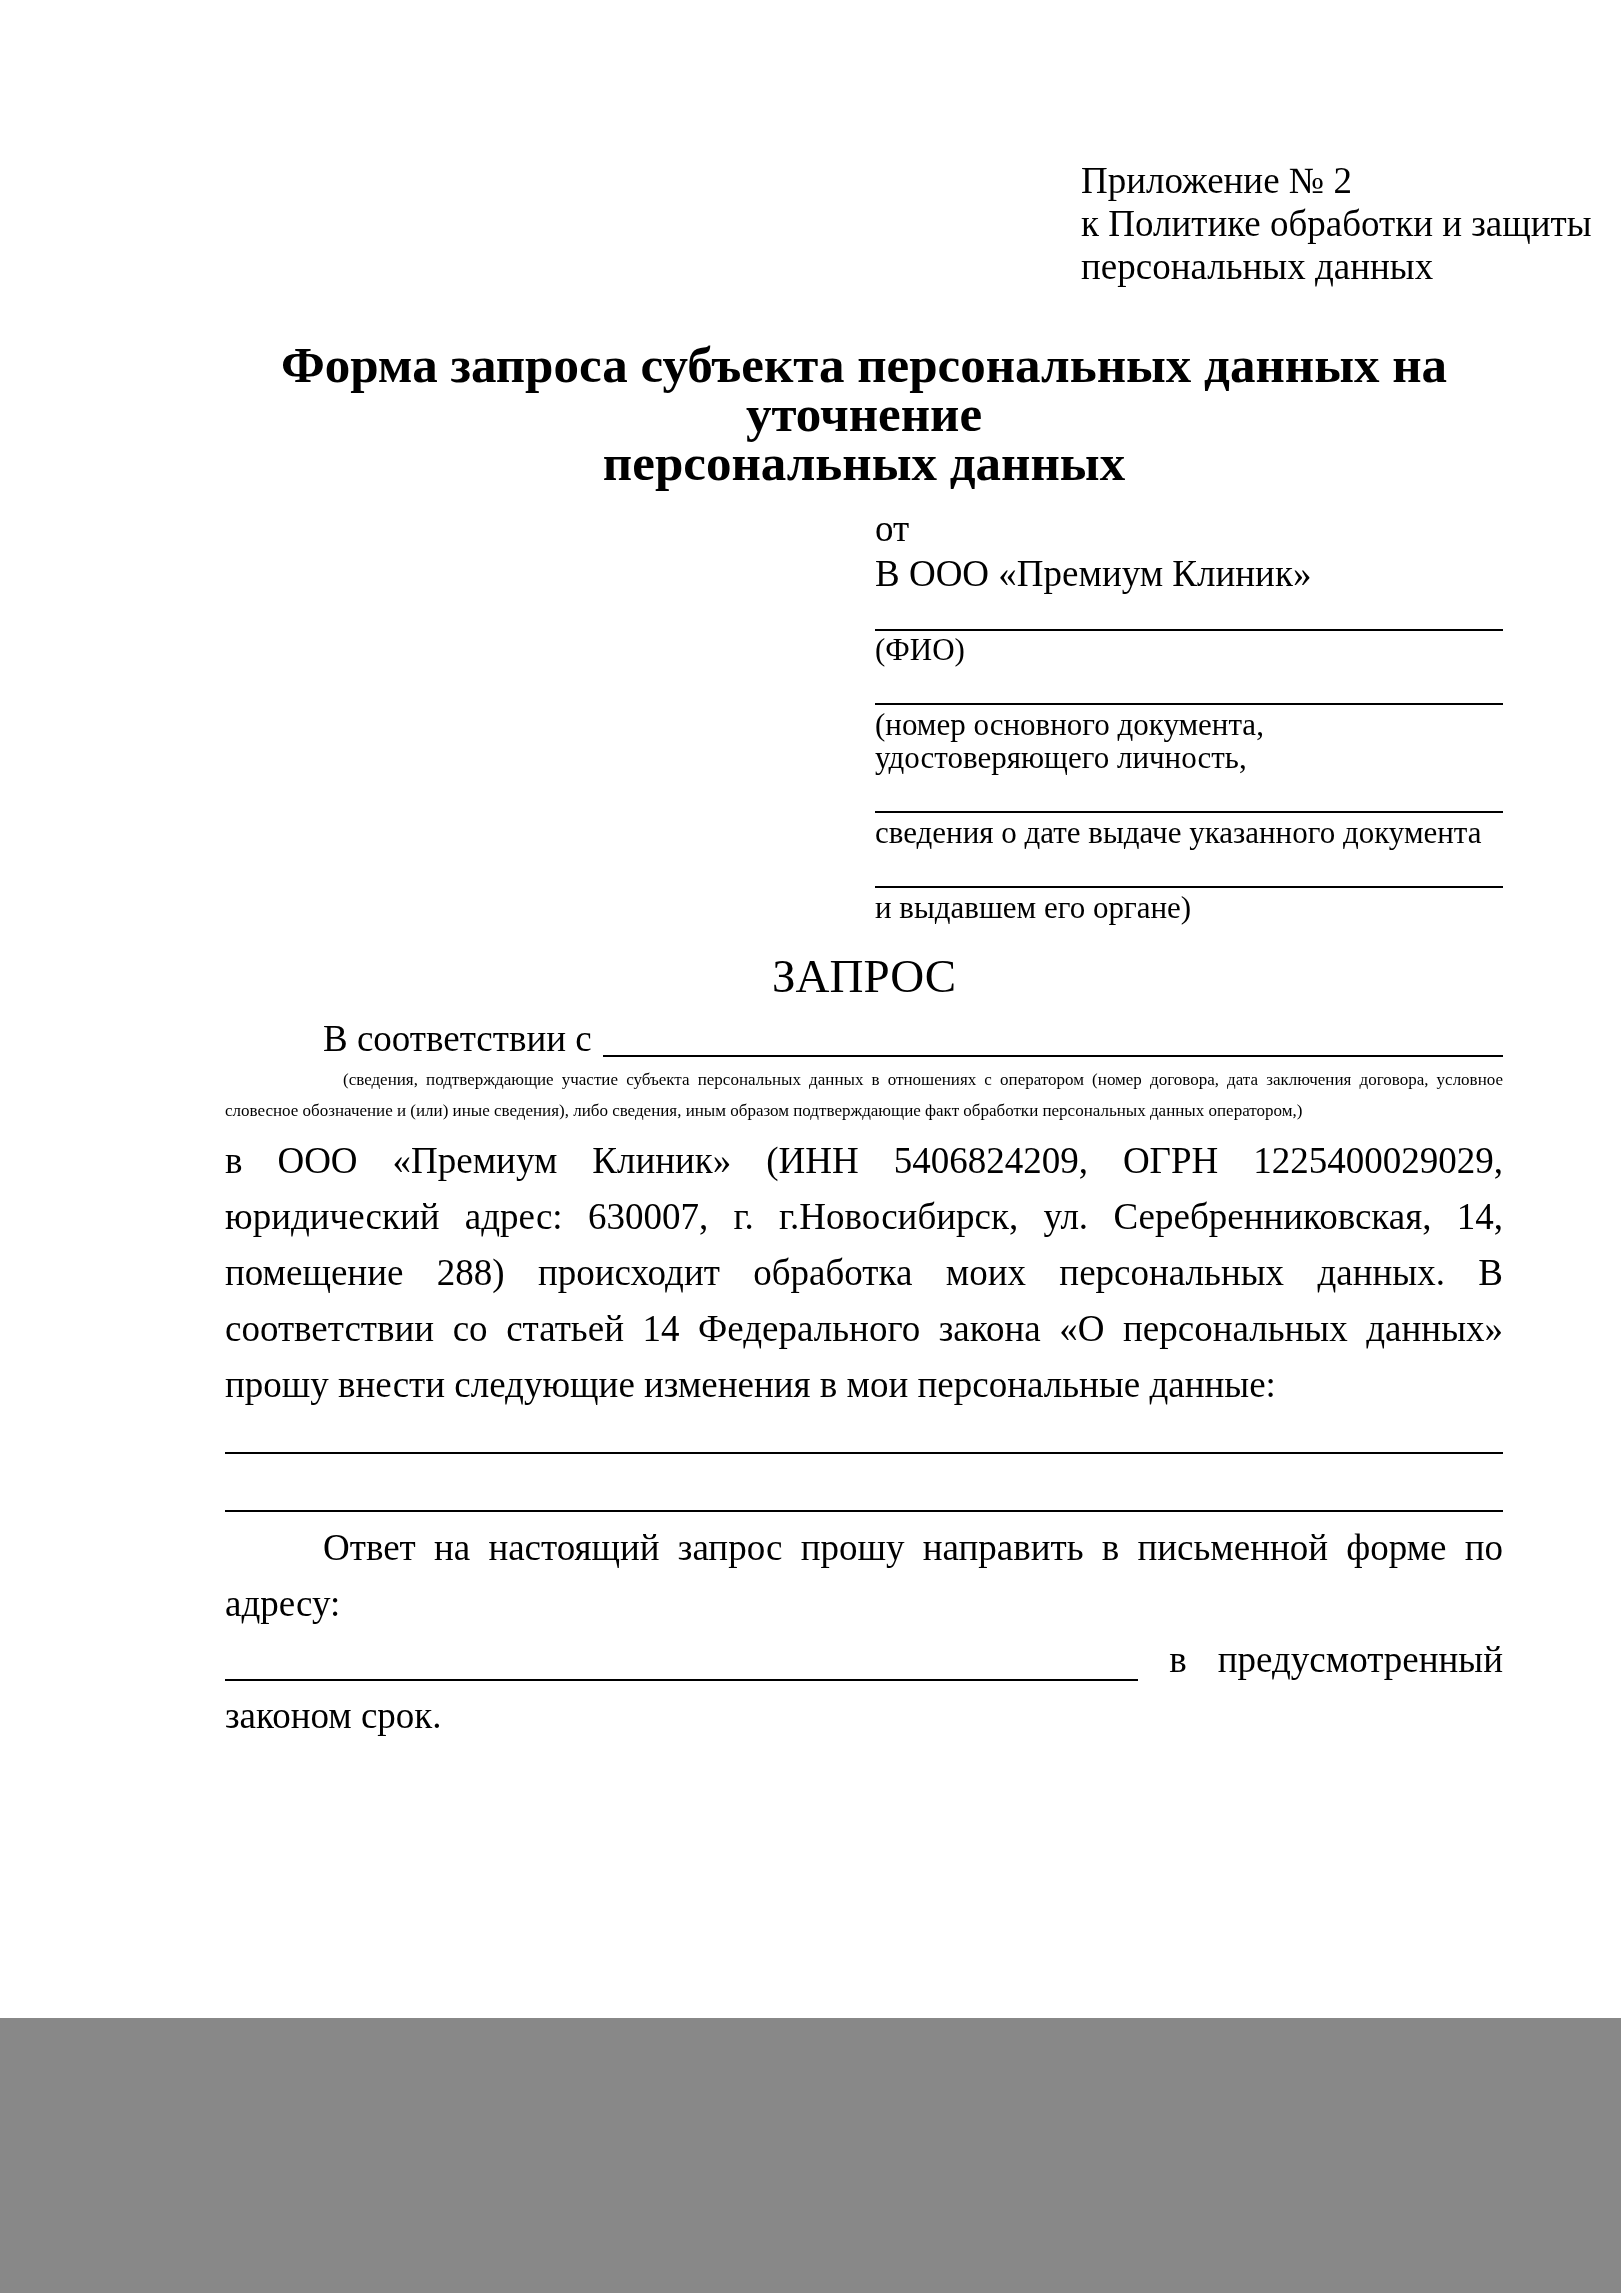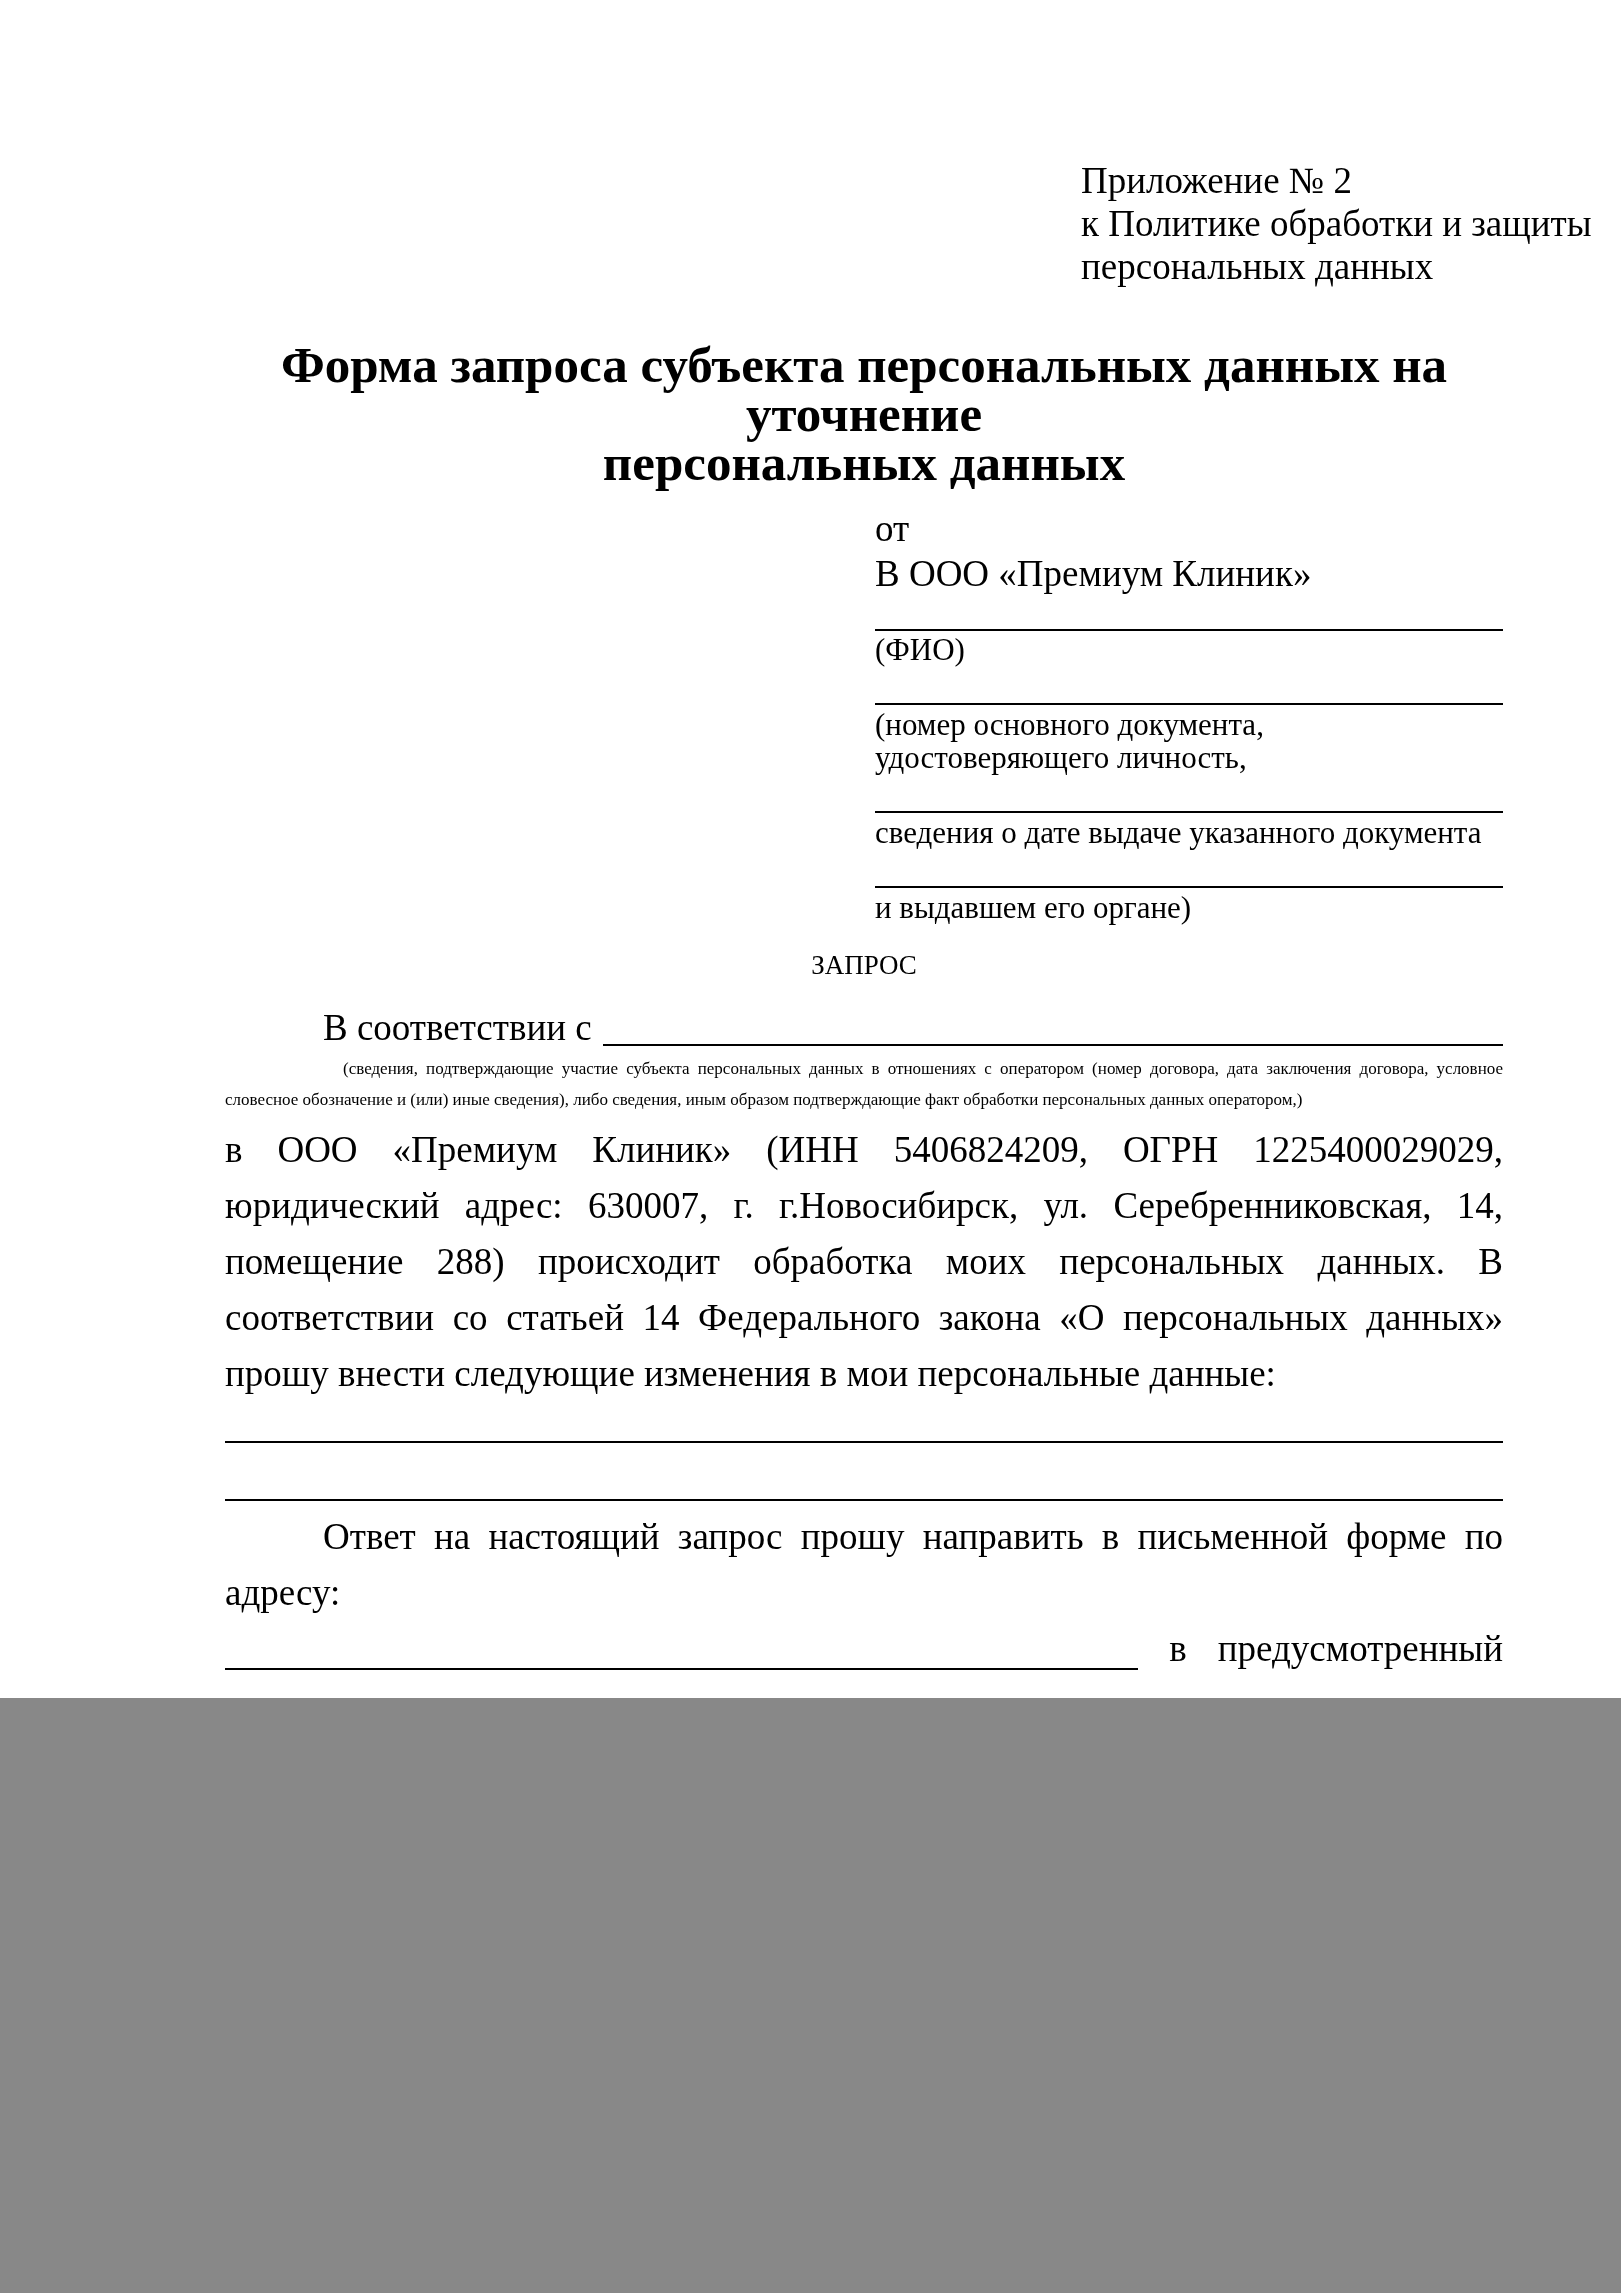--- a/index.html
+++ b/index.html
@@ -1,19 +1,19 @@
 <!DOCTYPE html>
 <html><head>
 <meta charset="utf-8">
 <style>
   html, body { margin: 0; padding: 0; background: #888; }
   .sheet {
     position: relative;
     width: 1621px;
-    height: 1698px;
+    height: 2018px;
     background: #ffffff;
     color: #000000;
     font-family: "Liberation Serif", "DejaVu Serif", serif;
     box-sizing: border-box;
     padding: 159px 118px 12px 225px;
     overflow: hidden;
   }
   
   .appendix {
     margin-left: 856px;
@@ -43,23 +43,23 @@
   }
   .field-caption {
     text-align: left;
     font-size: 31px;
     line-height: 33px;
     padding-top: 2.9px;
     margin-bottom: 3.9px;
   }
   
   .request-heading {
-    margin-top: 18px;
+    margin-top: 29px;
     text-align: center;
-    font-size: 27px;
+    font-size: 47px;
     line-height: 47px;
   }
   
   .intro-row {
     margin-top: 13.7px;
     display: flex;
     font-size: 37px;
     line-height: 49px;
   }
   .intro-prefix { padding-left: 98px; white-space: nowrap; }

